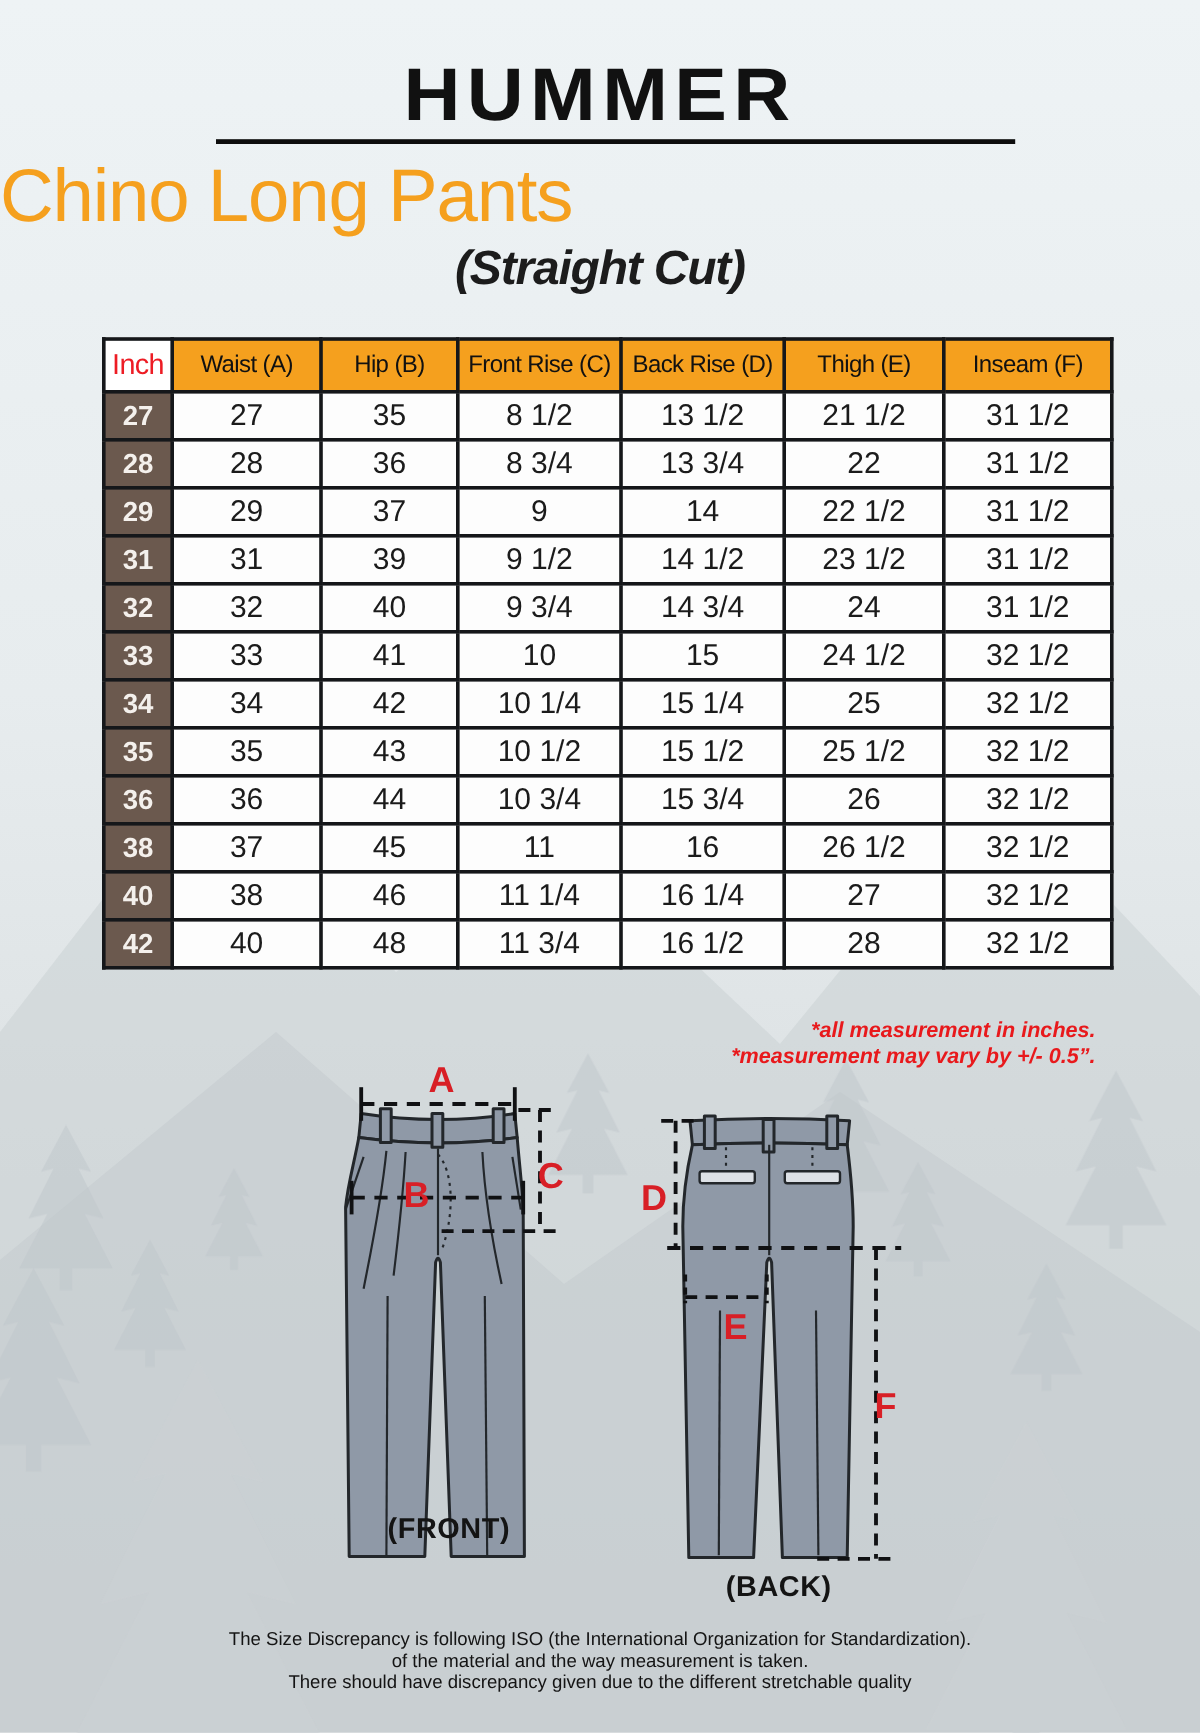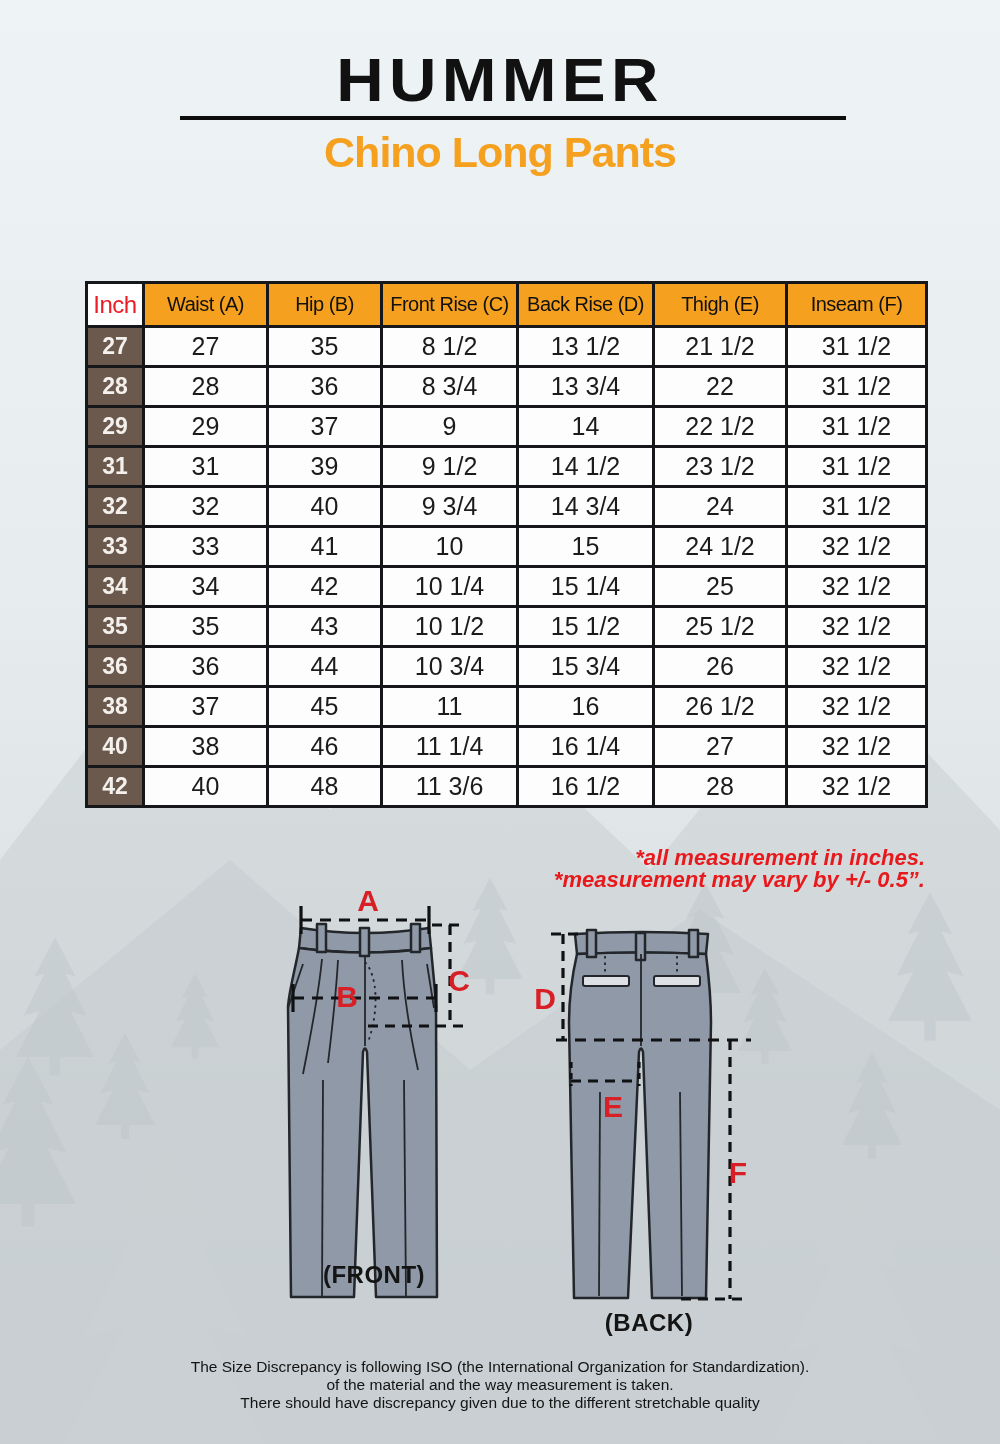--- a/index.html
+++ b/index.html
@@ -22,22 +22,22 @@
   
   .brand{
     position:absolute;top:44px;left:0;width:100%;text-align:center;
     font-size:62px;font-weight:900;color:#111;letter-spacing:5px;
     transform:scaleX(1.06);
   }
   .brand-rule{
     position:absolute;top:116px;left:180px;width:666px;height:4px;background:#0d0d0d;
   }
   .title{
-    position:absolute;top:128px;left:0;width:100%;text-align:center;
-    font-size:43px;font-weight:700;color:var(--accent-orange);letter-spacing:-1px;
+    position:absolute;top:128px;left:0;width:100%;text-align:left;
+    font-size:62px;font-weight:400;color:var(--accent-orange);letter-spacing:-1px;
   }
   .subtitle{
     position:absolute;top:202px;left:0;width:100%;text-align:center;
     font-size:40px;font-style:italic;font-weight:600;color:#1c1c1c;letter-spacing:-1px;
   }
 
   
   table.size-table{
     position:absolute;left:85px;top:281px;width:840px;
     border-collapse:collapse;table-layout:fixed;background:#fff;
@@ -52,22 +52,22 @@
   .size-table thead th.inch-head{
     background:#fff;color:var(--header-red);font-size:24px;
   }
   .size-table tbody td{height:40px;font-size:25px;color:#1b1b1b;background:#fdfdfd;}
   .size-table tbody td.size-cell{
     background:var(--row-label-brown);color:#f4f0ec;font-weight:700;font-size:23px;
   }
 
   
   .notes{
-    position:absolute;top:847px;right:75px;text-align:right;
-    color:var(--note-red);font-style:italic;font-weight:700;font-size:22px;line-height:22px;
+    position:absolute;top:847px;right:87px;text-align:right;
+    color:var(--note-red);font-style:italic;font-weight:700;font-size:18px;line-height:22px;
   }
 
   
   .diagram-svg{position:absolute;left:0;top:880px;width:1000px;height:460px;}
   .dim-label{
     position:absolute;transform:translateX(-50%);
     color:#D81F26;font-size:30px;font-weight:700;line-height:1;
   }
   .caption{
     position:absolute;transform:translateX(-50%);
@@ -109,20 +109,21 @@
     </g>
     <g fill="#ccd1d4" opacity="0.6">
       <use href="#pine" transform="translate(165,1310) scale(3.4)"></use>
       <use href="#pine" transform="translate(855,1330) scale(2.8)"></use>
     </g>
   </svg>
 
   <div class="brand">HUMMER</div>
   <div class="brand-rule"></div>
   <div class="title">Chino Long Pants</div>
+  <div class="subtitle">(Straight Cut)</div>
 
   <table class="size-table">
     <colgroup>
       <col style="width:57px">
         <col style="width:124px">
         <col style="width:114px">
       <col style="width:136px">
         <col style="width:136px">
         <col style="width:133px">
         <col style="width:140px">
@@ -235,21 +236,21 @@
           <td>46</td>
           <td>11 1/4</td>
           <td>16 1/4</td>
           <td>27</td>
           <td>32 1/2</td>
         </tr>
         <tr>
           <td class="size-cell">42</td>
           <td>40</td>
           <td>48</td>
-          <td>11 3/6</td>
+          <td>11 3/4</td>
           <td>16 1/2</td>
           <td>28</td>
           <td>32 1/2</td>
         </tr>
       </tbody>
   </table>
 
   <div class="notes">
     <div>*all measurement in inches.</div>
     <div>*measurement may vary by +/- 0.5”.</div>

